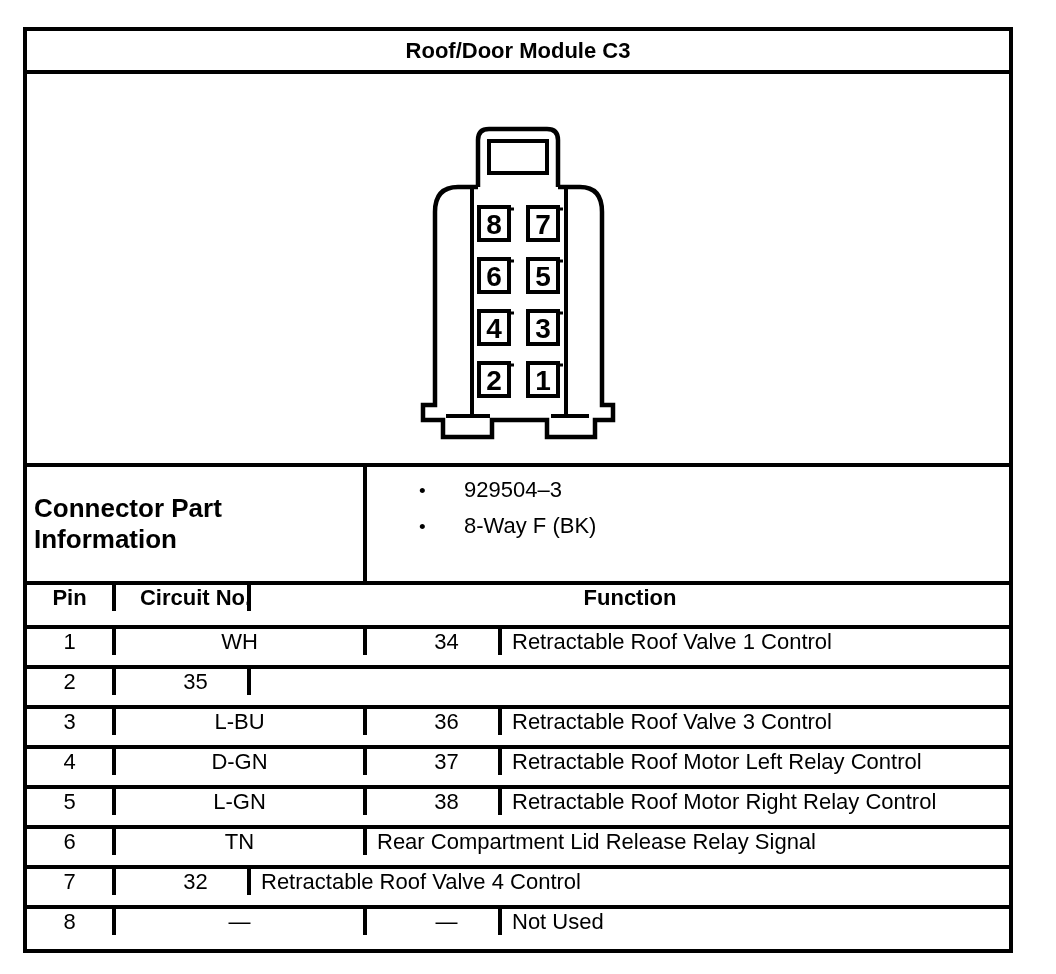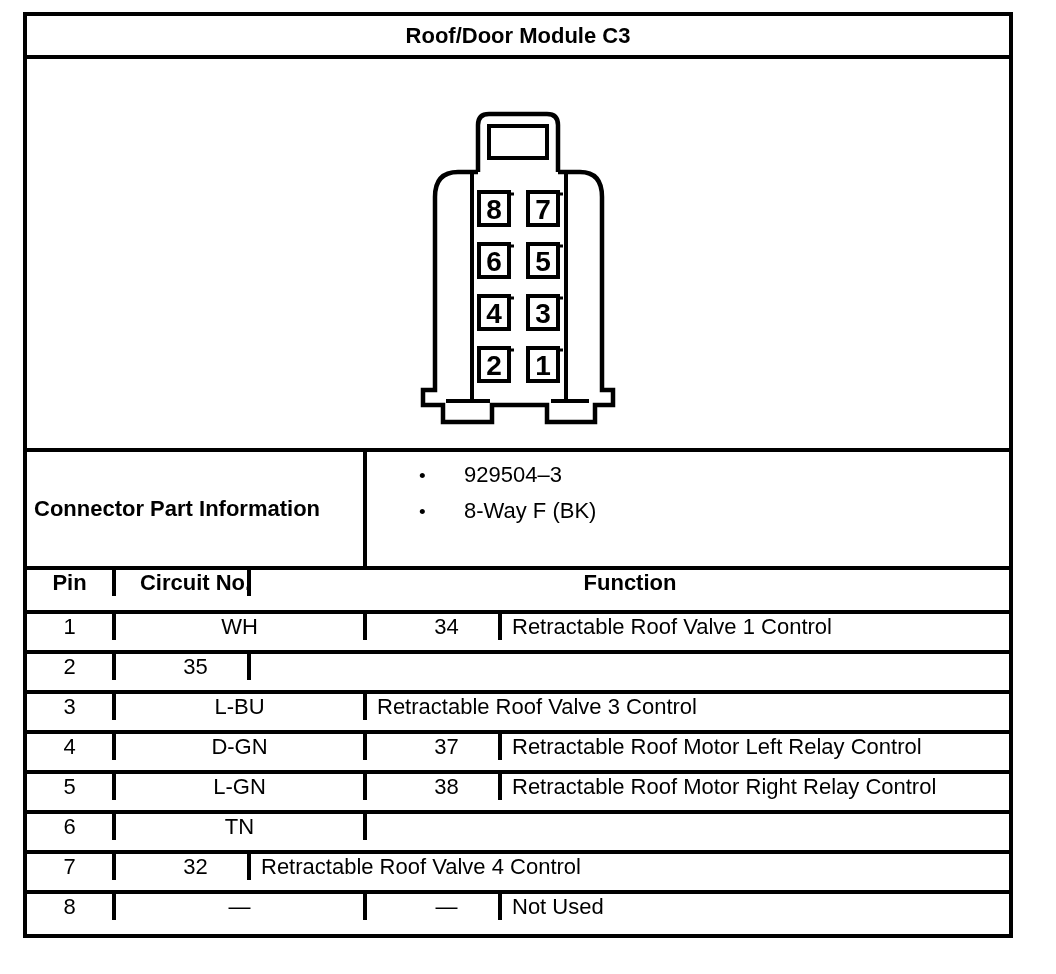--- a/index.html
+++ b/index.html
@@ -1,42 +1,42 @@
 <!DOCTYPE html>
 <html><head>
 <meta charset="utf-8">
 <style>
   html, body { margin:0; padding:0; background:#ffffff; }
   .sheet {
     position:relative; width:1056px; height:974px; background:#ffffff;
     color:#000; font-family:"Liberation Sans", sans-serif;
   }
   .doc-table {
-    position:absolute; left:23px; top:12px; width:990px; height:926px;
+    position:absolute; left:23px; top:27px; width:990px; height:926px;
     border:4px solid #000; box-sizing:border-box;
     display:flex; flex-direction:column; background:#fff;
   }
   .title-row {
     flex:0 0 43px; border-bottom:4px solid #000; box-sizing:border-box;
     display:flex; align-items:center; justify-content:center;
     font-size:22px; font-weight:bold;
   }
   .figure-row {
     flex:0 0 393px; border-bottom:4px solid #000; box-sizing:border-box;
     position:relative;
   }
   .connector-svg { position:absolute; left:392px; top:49px; }
   .partinfo-row {
     flex:0 0 118px; border-bottom:4px solid #000; box-sizing:border-box;
     display:flex; align-items:stretch;
   }
   .partinfo-label-cell {
     flex:0 0 340px; border-right:4px solid #000; box-sizing:border-box;
     display:flex; align-items:center; padding-left:7px;
-    font-size:22px; font-weight:bold;
+    font-size:26px; font-weight:bold;
   }
   .partinfo-value-cell { flex:1; padding:11px 4px 0 52px; font-size:22px; box-sizing:border-box; }
   .bullet-line { display:flex; align-items:baseline; margin-bottom:11px; line-height:24px; }
   .bullet-glyph { flex:0 0 45px; font-size:19px; }
   .grid-row {
     display:flex; align-items:flex-start; box-sizing:border-box;
     border-bottom:4px solid #000; font-size:22px;
   }
   .grid-row.header-row { flex:0 0 44px; font-weight:bold; }
   .grid-row.data-row { flex:0 0 40px; }
@@ -136,37 +136,39 @@
       <div class="cell c-circ">34</div>
       <div class="cell c-func">Retractable Roof Valve 1 Control</div>
     </div>
     <div class="grid-row data-row">
       <div class="cell c-pin">2</div>
       <div class="cell c-circ">35</div>
     </div>
     <div class="grid-row data-row">
       <div class="cell c-pin">3</div>
       <div class="cell c-wire">L-BU</div>
+      <div class="cell c-circ">36</div>
       <div class="cell c-func">Retractable Roof Valve 3 Control</div>
     </div>
     <div class="grid-row data-row">
       <div class="cell c-pin">4</div>
       <div class="cell c-wire">D-GN</div>
       <div class="cell c-circ">37</div>
       <div class="cell c-func">Retractable Roof Motor Left Relay Control</div>
     </div>
     <div class="grid-row data-row">
       <div class="cell c-pin">5</div>
       <div class="cell c-wire">L-GN</div>
       <div class="cell c-circ">38</div>
       <div class="cell c-func">Retractable Roof Motor Right Relay Control</div>
     </div>
     <div class="grid-row data-row">
       <div class="cell c-pin">6</div>
       <div class="cell c-wire">TN</div>
+      <div class="cell c-func">Rear Compartment Lid Release Relay Signal</div>
     </div>
     <div class="grid-row data-row">
       <div class="cell c-pin">7</div>
       <div class="cell c-circ">32</div>
       <div class="cell c-func">Retractable Roof Valve 4 Control</div>
     </div>
     <div class="grid-row data-row">
       <div class="cell c-pin">8</div>
       <div class="cell c-wire">—</div>
       <div class="cell c-circ">—</div>

